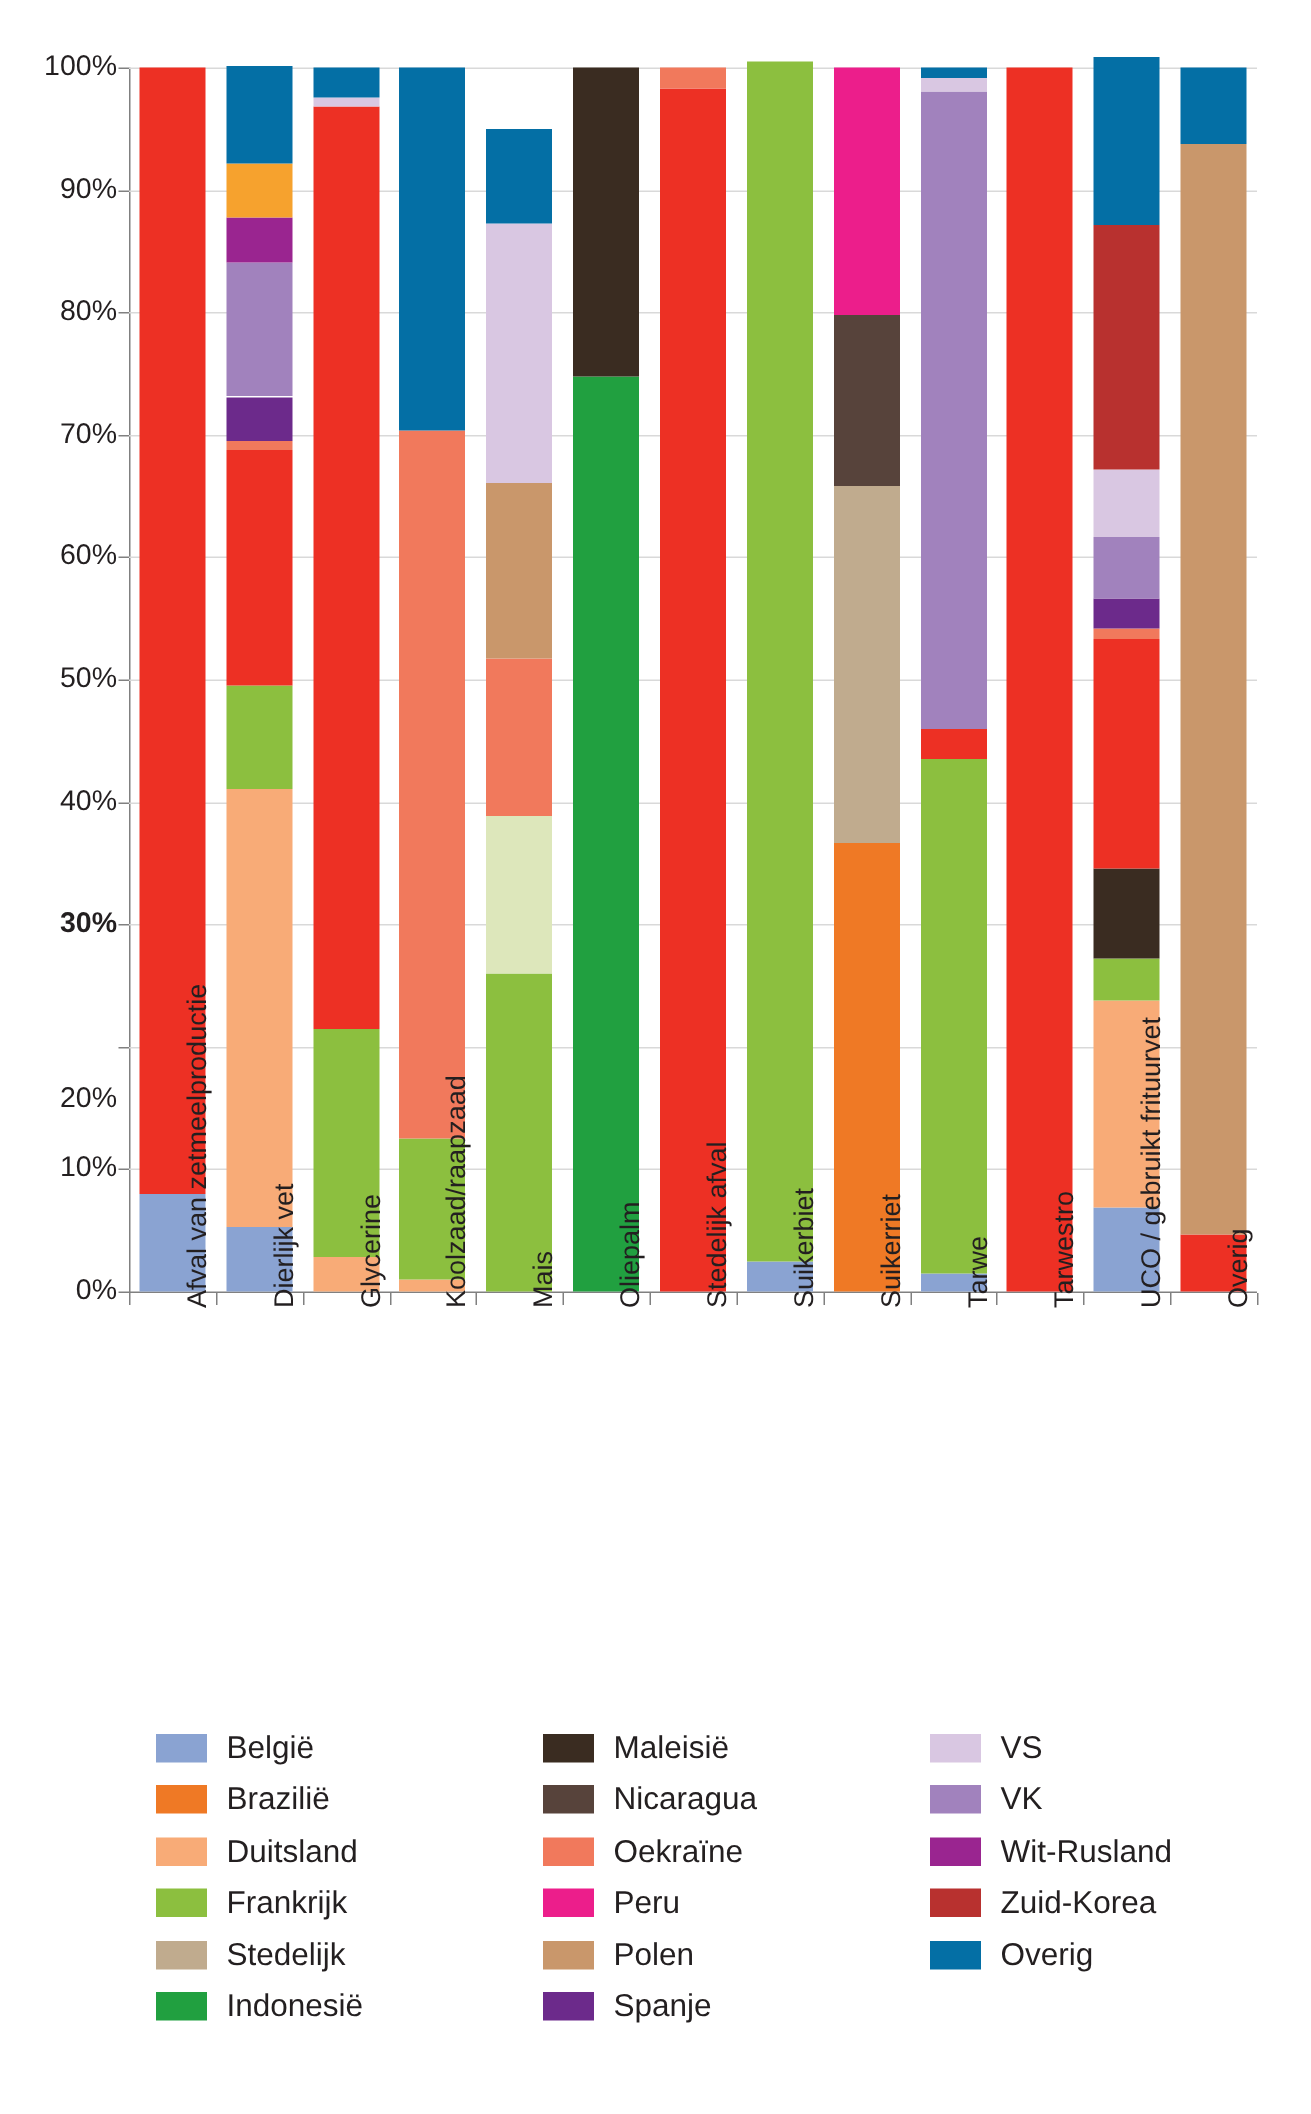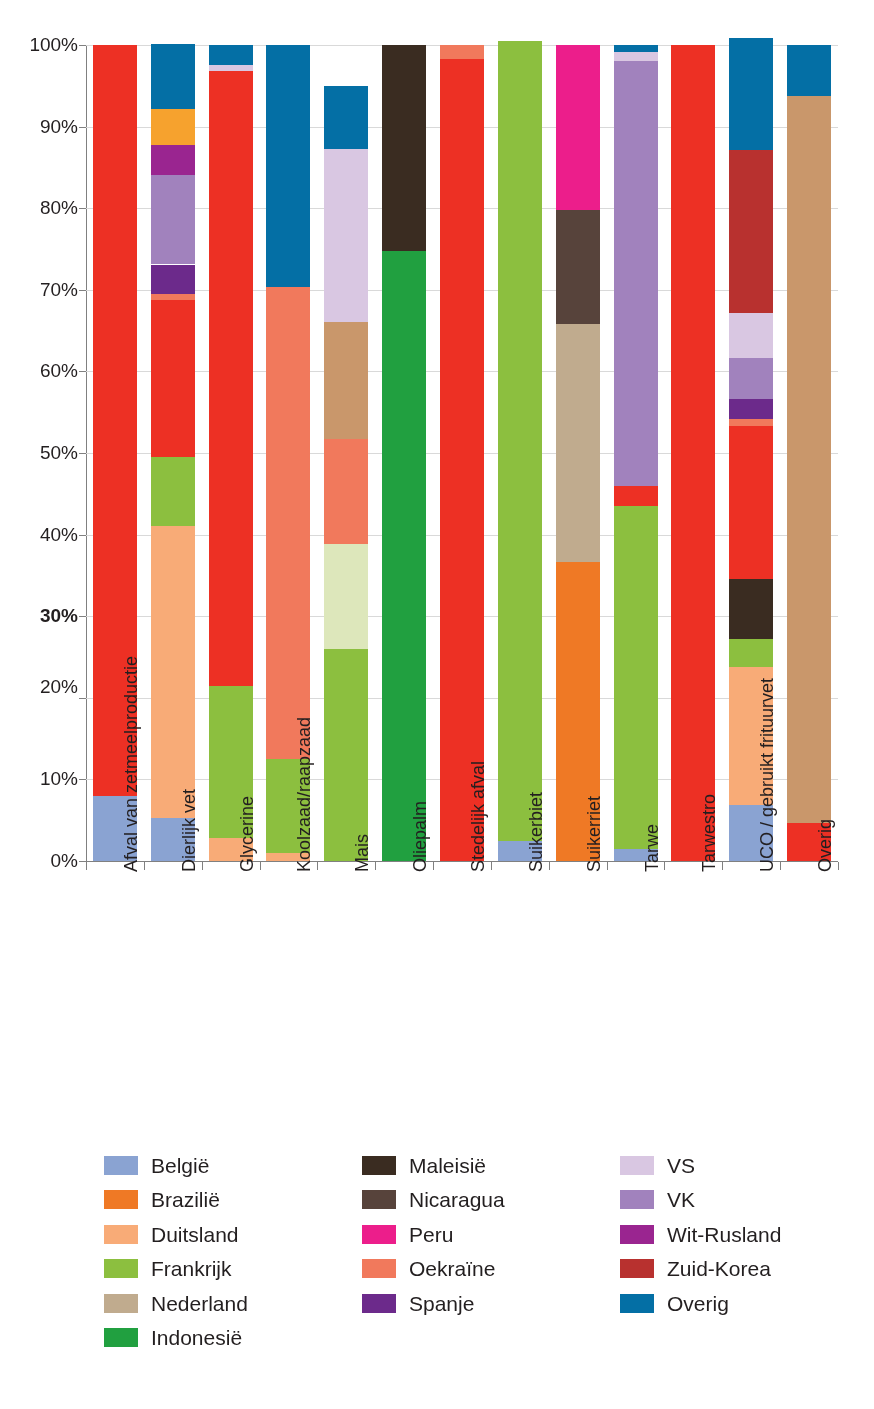--- a/index.html
+++ b/index.html
@@ -150,21 +150,21 @@
 <div id="chart-root">
 
   <div class="axis-left"></div>
 
   <div id="y-ticks">
       <div class="ytickmark" style="top: 861px;"></div>
       <div class="ytick-wrap" style="top: 850px;">0%</div>
       <div class="ytickmark" style="top: 779px;"></div>
       <div class="ytick-wrap" style="top: 768px;">10%</div>
       <div class="ytickmark" style="top: 698px;"></div>
-      <div class="ytick-wrap" style="top: 676px;">20%</div>
+      <div class="ytick-wrap" style="top: 722px;">20%</div>
       <div class="ytickmark" style="top: 616px;"></div>
       <div class="ytick-wrap" style="top: 605px; font-weight: bold;">30%</div>
       <div class="ytickmark" style="top: 535px;"></div>
       <div class="ytick-wrap" style="top: 524px;">40%</div>
       <div class="ytickmark" style="top: 453px;"></div>
       <div class="ytick-wrap" style="top: 442px;">50%</div>
       <div class="ytickmark" style="top: 371px;"></div>
       <div class="ytick-wrap" style="top: 360px;">60%</div>
       <div class="ytickmark" style="top: 290px;"></div>
       <div class="ytick-wrap" style="top: 279px;">70%</div>
@@ -324,43 +324,47 @@
       <div class="legend-item">
         <span class="swatch" style="background: rgb(248, 171, 119);"></span>
         <span class="legend-label">Duitsland</span>
       </div>
       <div class="legend-item">
         <span class="swatch" style="background: rgb(140, 191, 63);"></span>
         <span class="legend-label">Frankrijk</span>
       </div>
       <div class="legend-item">
         <span class="swatch" style="background: rgb(192, 171, 142);"></span>
-        <span class="legend-label">Nederland</span>
+        <span class="legend-label">Stedelijk</span>
       </div>
       <div class="legend-item">
         <span class="swatch" style="background: rgb(33, 160, 64);"></span>
         <span class="legend-label">Indonesië</span>
       </div>
     </div>
     <div class="legend-col c2">
       <div class="legend-item">
         <span class="swatch" style="background: rgb(58, 44, 33);"></span>
         <span class="legend-label">Maleisië</span>
       </div>
       <div class="legend-item">
         <span class="swatch" style="background: rgb(87, 67, 59);"></span>
         <span class="legend-label">Nicaragua</span>
       </div>
       <div class="legend-item">
+        <span class="swatch" style="background: rgb(241, 121, 92);"></span>
+        <span class="legend-label">Oekraïne</span>
+      </div>
+      <div class="legend-item">
         <span class="swatch" style="background: rgb(236, 30, 139);"></span>
         <span class="legend-label">Peru</span>
       </div>
       <div class="legend-item">
-        <span class="swatch" style="background: rgb(241, 121, 92);"></span>
-        <span class="legend-label">Oekraïne</span>
+        <span class="swatch" style="background: rgb(201, 151, 107);"></span>
+        <span class="legend-label">Polen</span>
       </div>
       <div class="legend-item">
         <span class="swatch" style="background: rgb(108, 42, 139);"></span>
         <span class="legend-label">Spanje</span>
       </div>
     </div>
     <div class="legend-col c3">
       <div class="legend-item">
         <span class="swatch" style="background: rgb(217, 199, 226);"></span>
         <span class="legend-label">VS</span>

